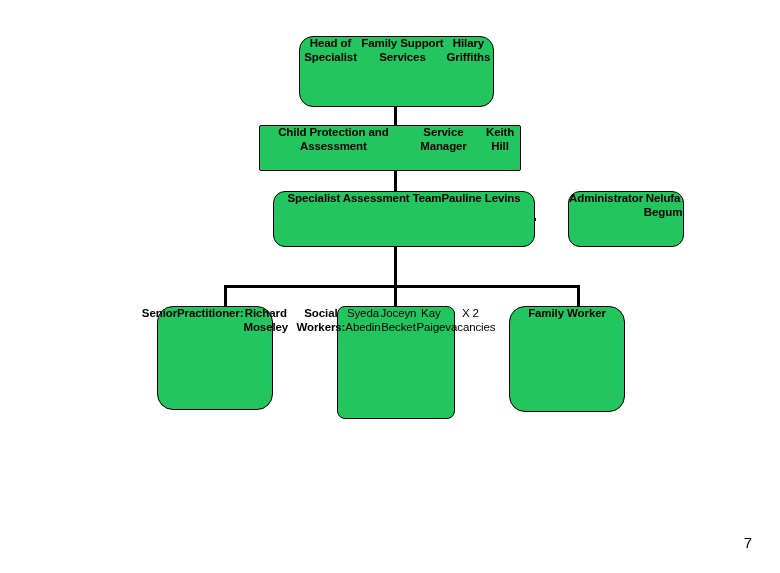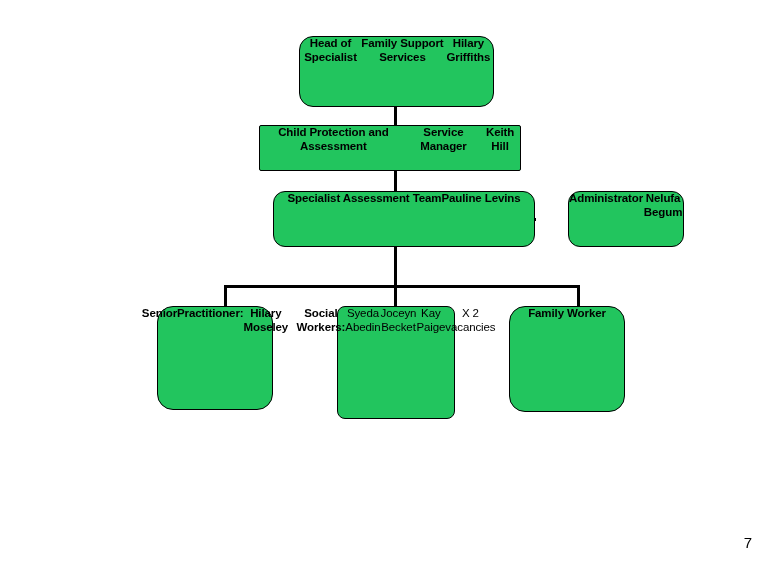--- a/index.html
+++ b/index.html
@@ -122,21 +122,21 @@
   </div>
 
   <div class="node" id="node-administrator">
     <div class="title">Administrator</div>
     <div class="person">Nelufa Begum</div>
   </div>
 
   <div class="node" id="node-senior-prac">
     <div class="title">Senior</div>
     <div class="title">Practitioner:</div>
-    <div class="person">Hilary Moseley</div>
+    <div class="person">Richard Moseley</div>
   </div>
 
   <div class="node" id="node-social-workers">
     <div class="title">Social Workers:</div>
     <div class="names">Syeda Abedin</div>
     <div class="names">Joceyn Becket</div>
     <div class="names">Kay Paige</div>
     <div class="names">X  2 vacancies</div>
   </div>
 

